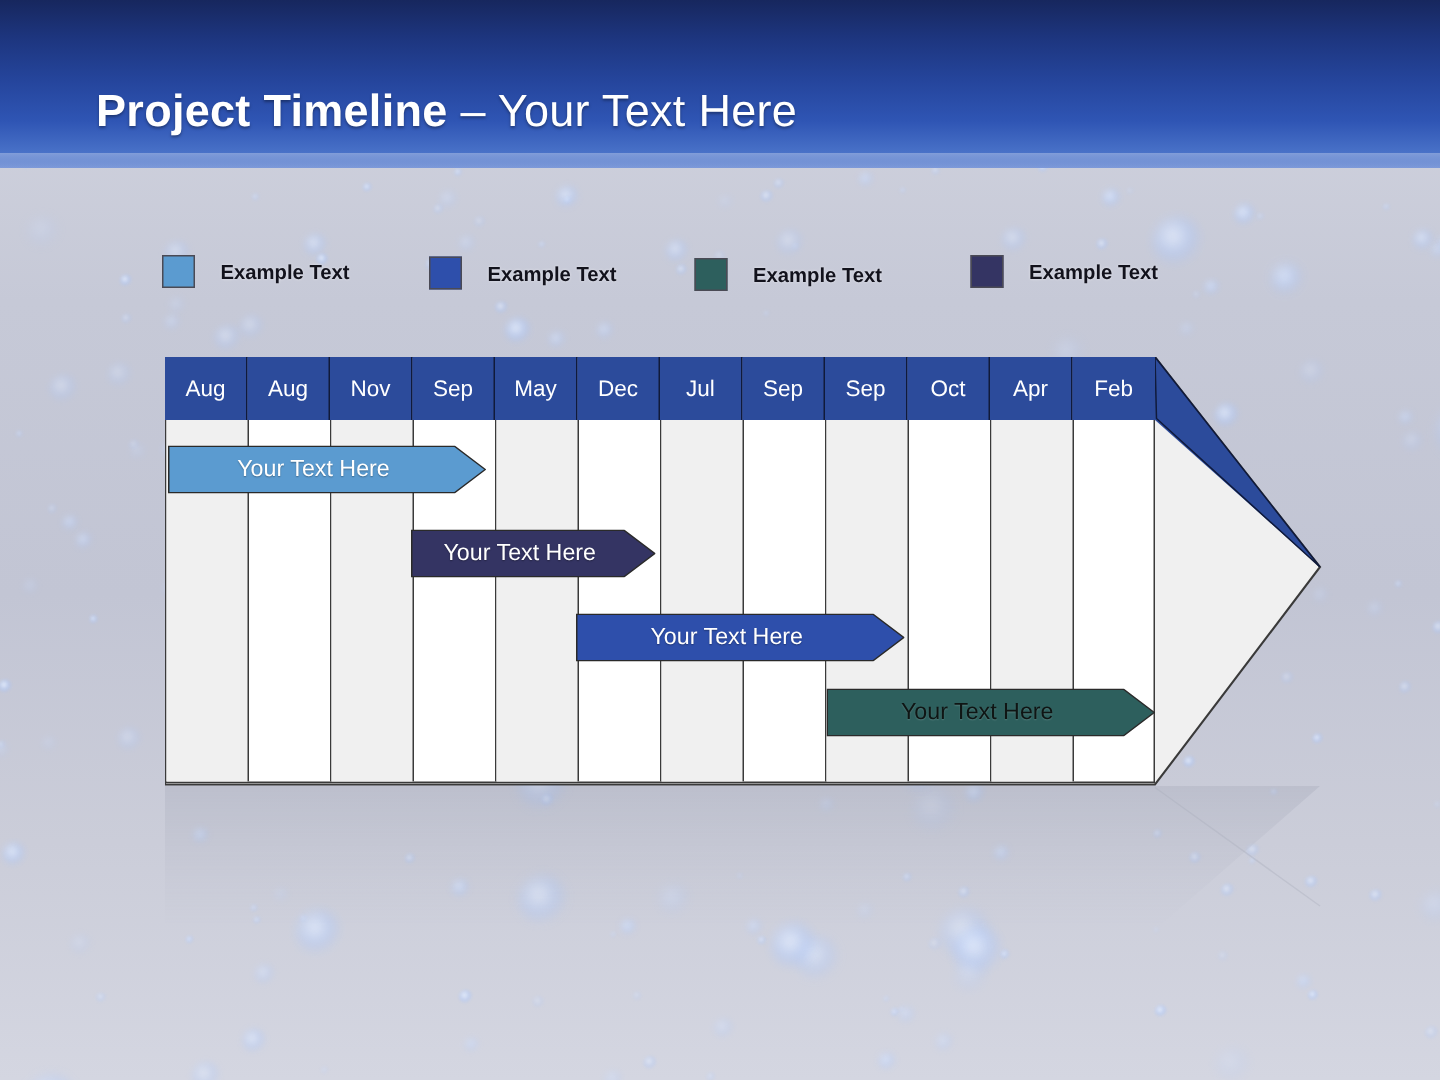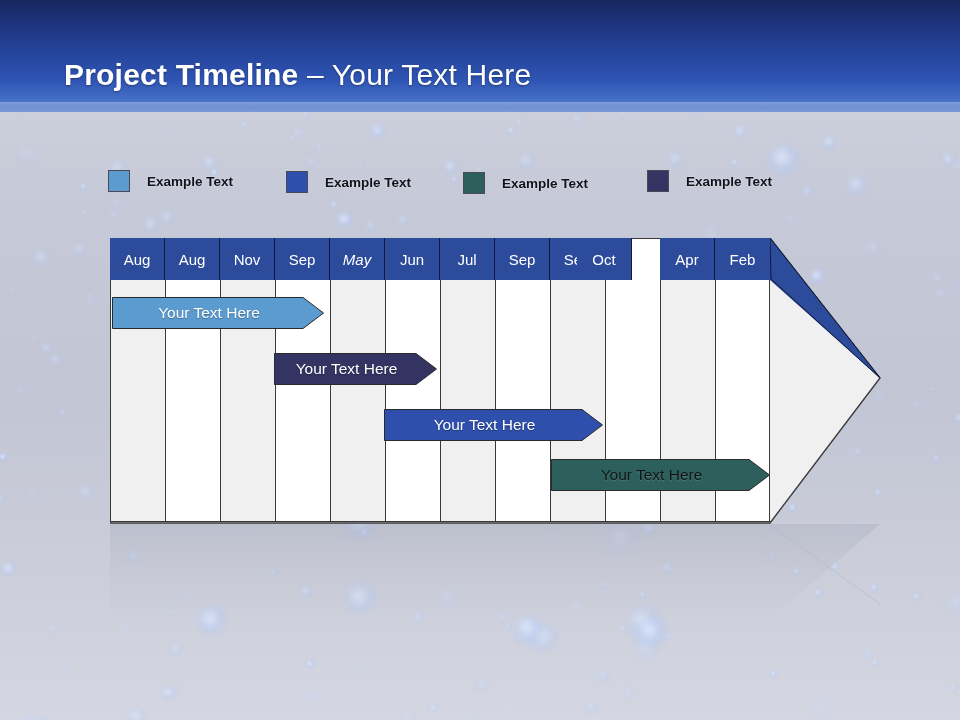--- a/index.html
+++ b/index.html
@@ -378,26 +378,26 @@
         <div class="col shade" style="left: 440px;"></div>
         <div class="col" style="left: 495px;"></div>
         <div class="col shade" style="left: 550px;"></div>
         <div class="col" style="left: 605px;"></div>
       </div>
     <div class="hdr" id="hdr">
         <div class="hdr-cell" style="left: 0px;">Aug</div>
         <div class="hdr-cell" style="left: 55px;">Aug</div>
         <div class="hdr-cell" style="left: 110px;">Nov</div>
         <div class="hdr-cell" style="left: 165px;">Sep</div>
-        <div class="hdr-cell" style="left: 220px; font-style: italic;">May</div>
-        <div class="hdr-cell" style="left: 275px;">Jun</div>
+        <div class="hdr-cell" style="left: 220px;">May</div>
+        <div class="hdr-cell" style="left: 275px;">Dec</div>
         <div class="hdr-cell" style="left: 330px;">Jul</div>
         <div class="hdr-cell" style="left: 385px;">Sep</div>
         <div class="hdr-cell" style="left: 440px;">Sep</div>
-        <div class="hdr-cell" style="left: 467px;">Oct</div>
+        <div class="hdr-cell" style="left: 495px;">Oct</div>
         <div class="hdr-cell" style="left: 550px;">Apr</div>
         <div class="hdr-cell" style="left: 605px;">Feb</div>
       </div>
     <div id="bars">
         <div class="bar" style="left: 2px; top: 59px; width: 212px;">
           <svg width="212" height="32" viewBox="0 0 212 32">
             <polygon points="0.5,0.5 191,0.5 211.5,16 191,31.5 0.5,31.5" fill="#5b9bd0" stroke="#2a2a2a" stroke-width="1"></polygon>
           </svg>
           <div class="txt">Your  Text Here</div>
         </div>

